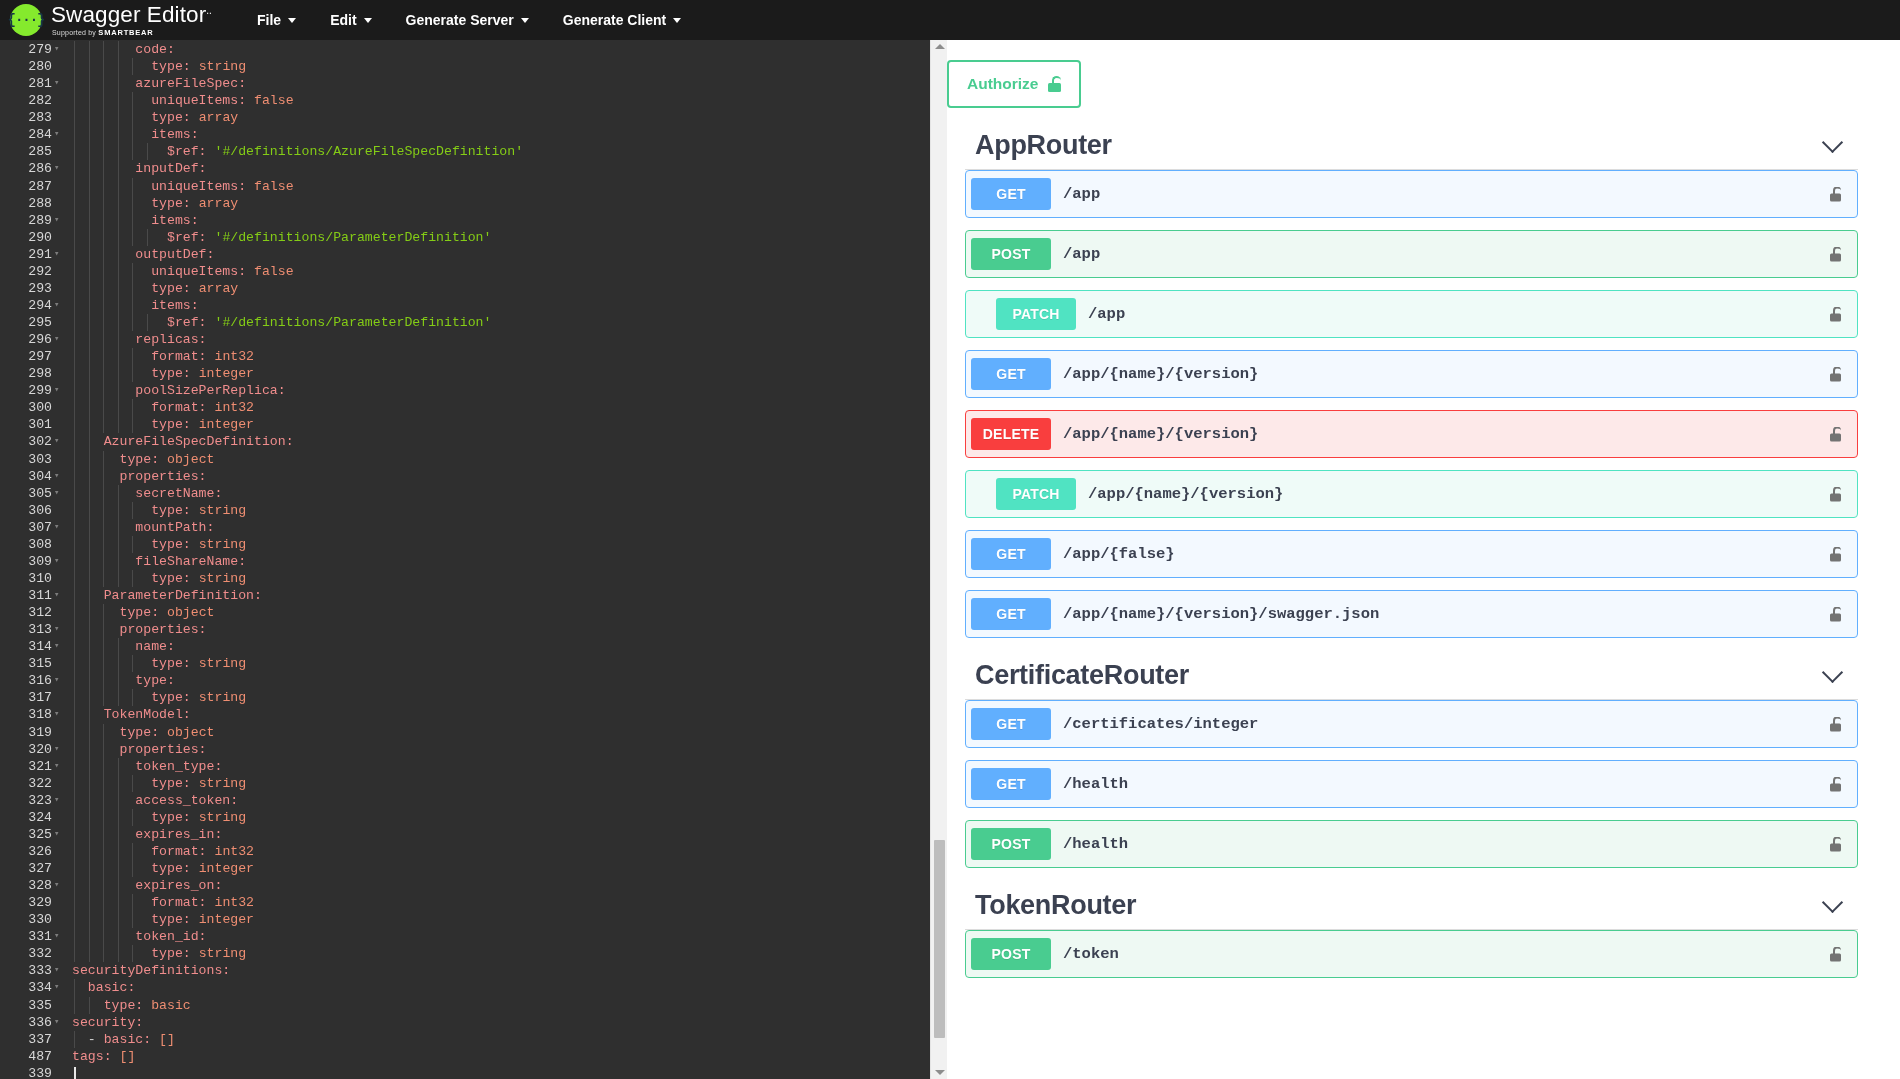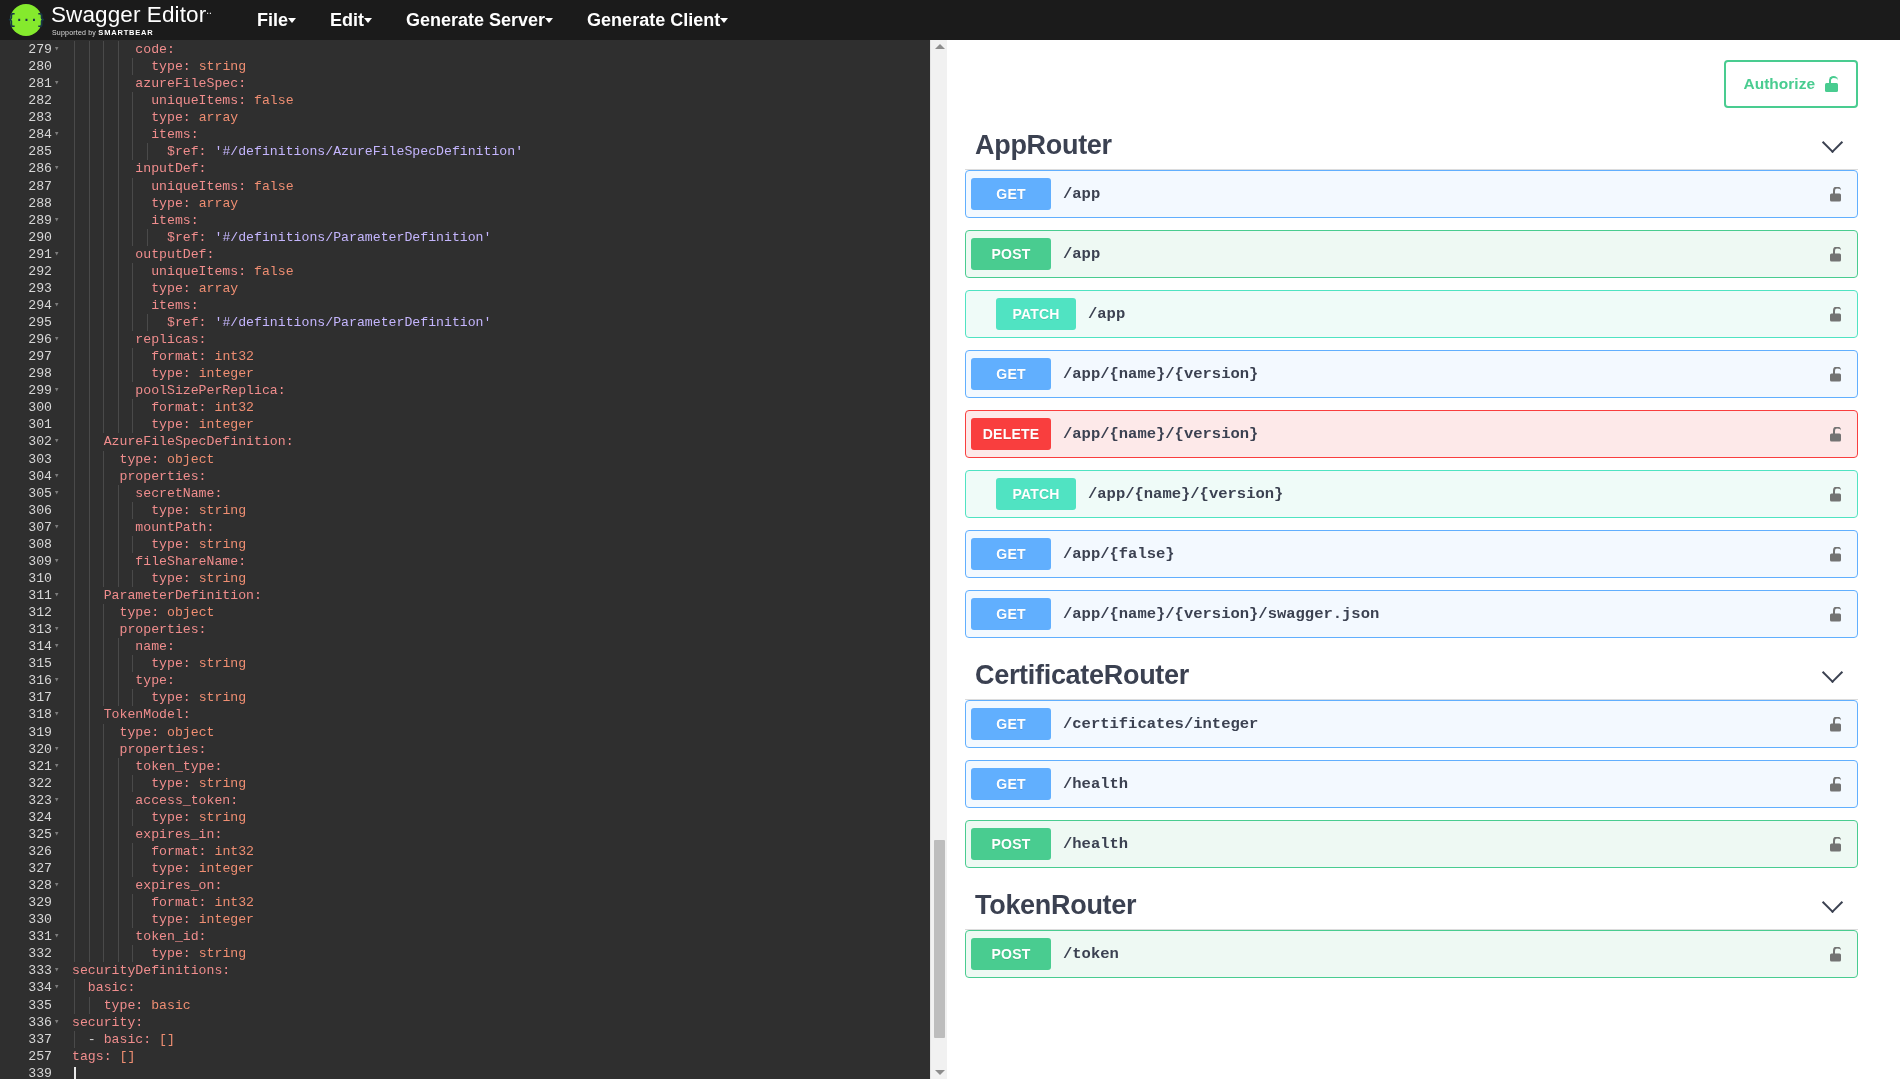--- a/index.html
+++ b/index.html
@@ -40,26 +40,26 @@
   .logo-sub {
     font-size: 7.5px; color: #ffffff; letter-spacing: .2px;
     margin-top: 1px; margin-left: 1px;
   }
   .logo-sub .sb { font-weight: bold; letter-spacing: .8px; }
   .logo-sub .pre { opacity: .82; font-size: 7px; }
 
   #menubar { display: flex; align-items: center; margin-left: 33px; }
   .menu-item {
     color: #ffffff;
-    font-size: 18px;
+    font-size: 14px;
     font-weight: bold;
     padding: 6px 12px;
     margin-right: 10px;
     cursor: pointer;
-    display: flex; align-items: center; 
+    display: flex; align-items: center; gap: 7px;
     white-space: nowrap;
   }
   .caret {
     width: 0; height: 0;
     border-left: 4.5px solid transparent;
     border-right: 4.5px solid transparent;
     border-top: 5.5px solid #ffffff;
     display: inline-block;
   }
 
@@ -97,21 +97,21 @@
     width: 10px; color: #7d7d7d; font-size: 9px; text-align: left;
   }
   .gutter-sep {
     width: 14px; min-width: 14px; background: #2f2f2f;
   }
   .codetext { padding-left: 2px; color: #d7d7d7; position: relative; }
 
   
   .k  { color: #f08d8d; }   
   .v  { color: #ef8e72; }   
-  .s  { color: #c4b5fd; }   
+  .s  { color: #84cc16; }   
   .p  { color: #d7d7d7; }   
   .dash { color: #d7d7d7; }
 
   
   .guide {
     position: absolute;
     top: 0; bottom: 0;
     width: 1px;
     background: #4a4a4a;
   }
@@ -146,21 +146,21 @@
   #sb-down { bottom: 4px; border-top: 5px solid #8d8d8d; }
 
   
   #ui-pane {
     flex: 1;
     background: #ffffff;
     overflow: hidden;
     position: relative;
   }
   #authorize-row {
-    display: flex; justify-content: flex-end;
+    display: flex; 
     padding: 20px 42px 0 0;
     height: 68px;
   }
   #authorize-btn {
     display: flex; align-items: center; gap: 10px;
     border: 2px solid #49cc90;
     border-radius: 4px;
     background: #ffffff;
     color: #49cc90;
     font-size: 15.5px;
@@ -368,21 +368,21 @@
         <div class="code-line"><div class="gutter">328<span class="fold">▾</span></div><div class="gutter-sep"></div><div class="codetext"><span class="guide" style="left: 4px;"></span><span class="guide" style="left: 18.6px;"></span><span class="guide" style="left: 33.2px;"></span><span class="guide" style="left: 47.8px;"></span><span>        </span><span class="k">expires_on:</span></div></div>
         <div class="code-line"><div class="gutter">329</div><div class="gutter-sep"></div><div class="codetext"><span class="guide" style="left: 4px;"></span><span class="guide" style="left: 18.6px;"></span><span class="guide" style="left: 33.2px;"></span><span class="guide" style="left: 47.8px;"></span><span class="guide" style="left: 62.4px;"></span><span>          </span><span class="k">format:</span><span class="p"> </span><span class="v">int32</span></div></div>
         <div class="code-line"><div class="gutter">330</div><div class="gutter-sep"></div><div class="codetext"><span class="guide" style="left: 4px;"></span><span class="guide" style="left: 18.6px;"></span><span class="guide" style="left: 33.2px;"></span><span class="guide" style="left: 47.8px;"></span><span class="guide" style="left: 62.4px;"></span><span>          </span><span class="k">type:</span><span class="p"> </span><span class="v">integer</span></div></div>
         <div class="code-line"><div class="gutter">331<span class="fold">▾</span></div><div class="gutter-sep"></div><div class="codetext"><span class="guide" style="left: 4px;"></span><span class="guide" style="left: 18.6px;"></span><span class="guide" style="left: 33.2px;"></span><span class="guide" style="left: 47.8px;"></span><span>        </span><span class="k">token_id:</span></div></div>
         <div class="code-line"><div class="gutter">332</div><div class="gutter-sep"></div><div class="codetext"><span class="guide" style="left: 4px;"></span><span class="guide" style="left: 18.6px;"></span><span class="guide" style="left: 33.2px;"></span><span class="guide" style="left: 47.8px;"></span><span class="guide" style="left: 62.4px;"></span><span>          </span><span class="k">type:</span><span class="p"> </span><span class="v">string</span></div></div>
         <div class="code-line"><div class="gutter">333<span class="fold">▾</span></div><div class="gutter-sep"></div><div class="codetext"><span></span><span class="k">securityDefinitions:</span></div></div>
         <div class="code-line"><div class="gutter">334<span class="fold">▾</span></div><div class="gutter-sep"></div><div class="codetext"><span class="guide" style="left: 4px;"></span><span>  </span><span class="k">basic:</span></div></div>
         <div class="code-line"><div class="gutter">335</div><div class="gutter-sep"></div><div class="codetext"><span class="guide" style="left: 4px;"></span><span class="guide" style="left: 18.6px;"></span><span>    </span><span class="k">type:</span><span class="p"> </span><span class="v">basic</span></div></div>
         <div class="code-line"><div class="gutter">336<span class="fold">▾</span></div><div class="gutter-sep"></div><div class="codetext"><span></span><span class="k">security:</span></div></div>
         <div class="code-line"><div class="gutter">337</div><div class="gutter-sep"></div><div class="codetext"><span class="guide" style="left: 4px;"></span><span>  </span><span class="dash">- </span><span class="k">basic:</span><span class="p"> </span><span class="v">[]</span></div></div>
-        <div class="code-line"><div class="gutter">257</div><div class="gutter-sep"></div><div class="codetext"><span></span><span class="k">tags:</span><span class="p"> </span><span class="v">[]</span></div></div>
+        <div class="code-line"><div class="gutter">487</div><div class="gutter-sep"></div><div class="codetext"><span></span><span class="k">tags:</span><span class="p"> </span><span class="v">[]</span></div></div>
         <div class="code-line"><div class="gutter">339</div><div class="gutter-sep"></div><div class="codetext"><span></span><span id="caret-line" style="left: 4px; top: 2px;"></span></div></div>
       </div>
 
     <div id="ed-scroll-track">
       <div class="sb-arrow" id="sb-up"></div>
       <div id="ed-scroll-thumb" style="top:800px;height:198px;"></div>
       <div class="sb-arrow" id="sb-down"></div>
     </div>
   </div>
 

